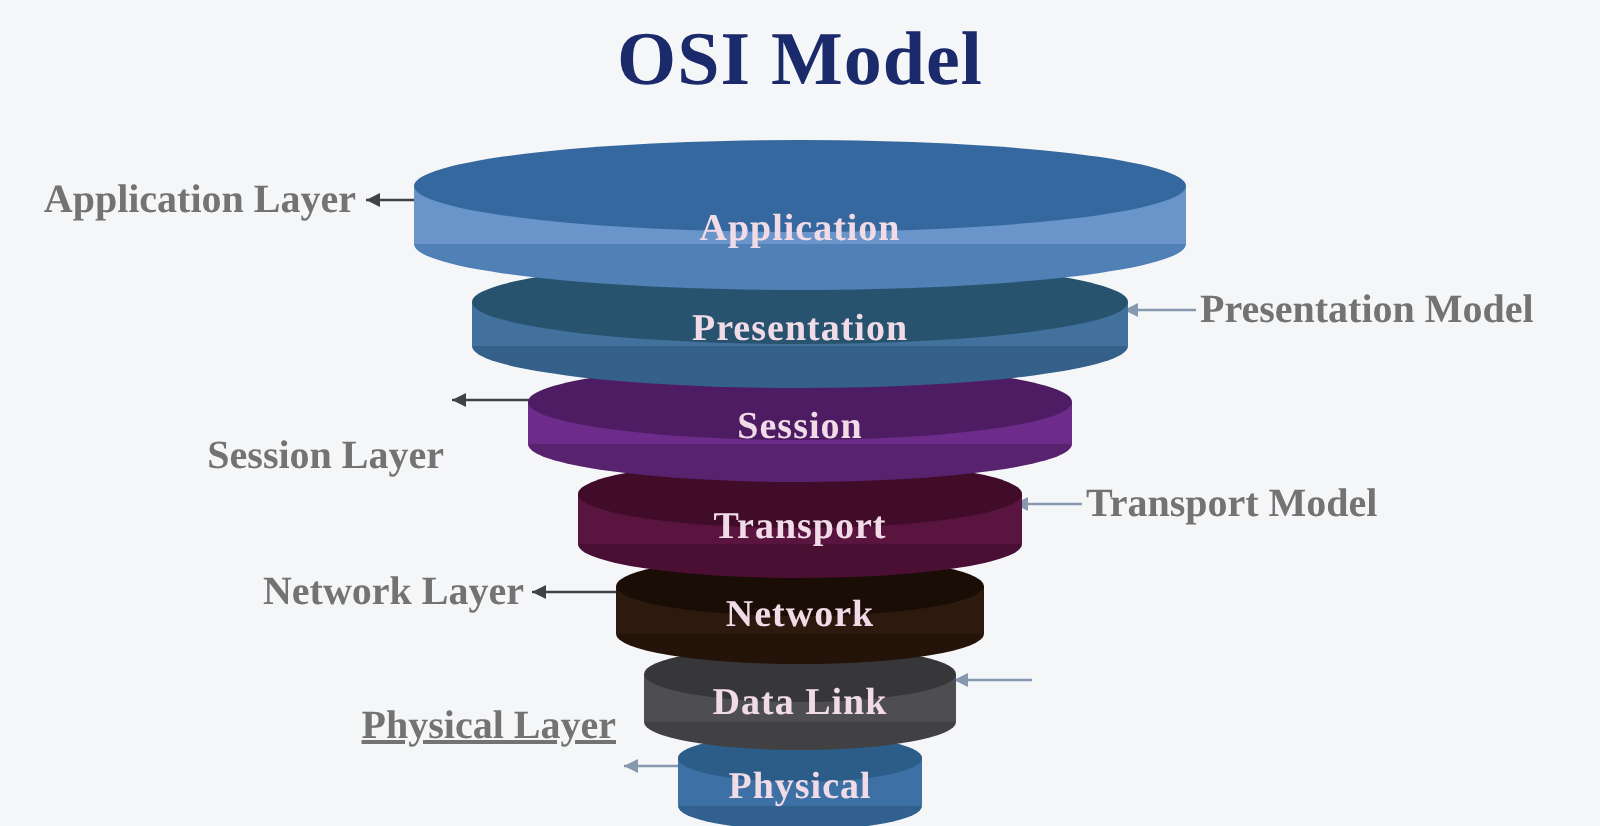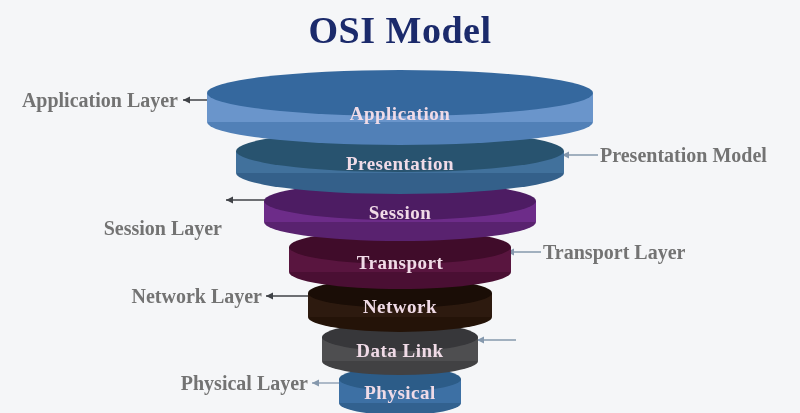--- a/index.html
+++ b/index.html
@@ -123,17 +123,17 @@
       <rect x="207" y="93" width="386" height="29" fill="#6a95cb"></rect>
       <ellipse cx="400" cy="93" rx="193" ry="23" fill="#35689e"></ellipse>
       <text x="400" y="120" text-anchor="middle" class="disc-label">Application</text>
     </g>
 
   </svg>
 
   <div class="side-label" style="right:622px; top:87px;">Application Layer</div>
   <div class="side-label" style="left:600px; top:142px;">Presentation Model</div>
   <div class="side-label" style="right:578px; top:187px;margin-top:28px;">Session Layer</div>
-  <div class="side-label" style="left:543px; top:239px;">Transport Layer</div>
+  <div class="side-label" style="left:543px; top:239px;">Transport Model</div>
   <div class="side-label" style="right:538px; top:283px;">Network Layer</div>
-  <div class="side-label" style="right:492px; top:370px;">Physical Layer</div>
+  <div class="side-label" style="right:492px; top:350px;text-decoration:underline;">Physical Layer</div>
 
 </div>
 
 </body></html>

